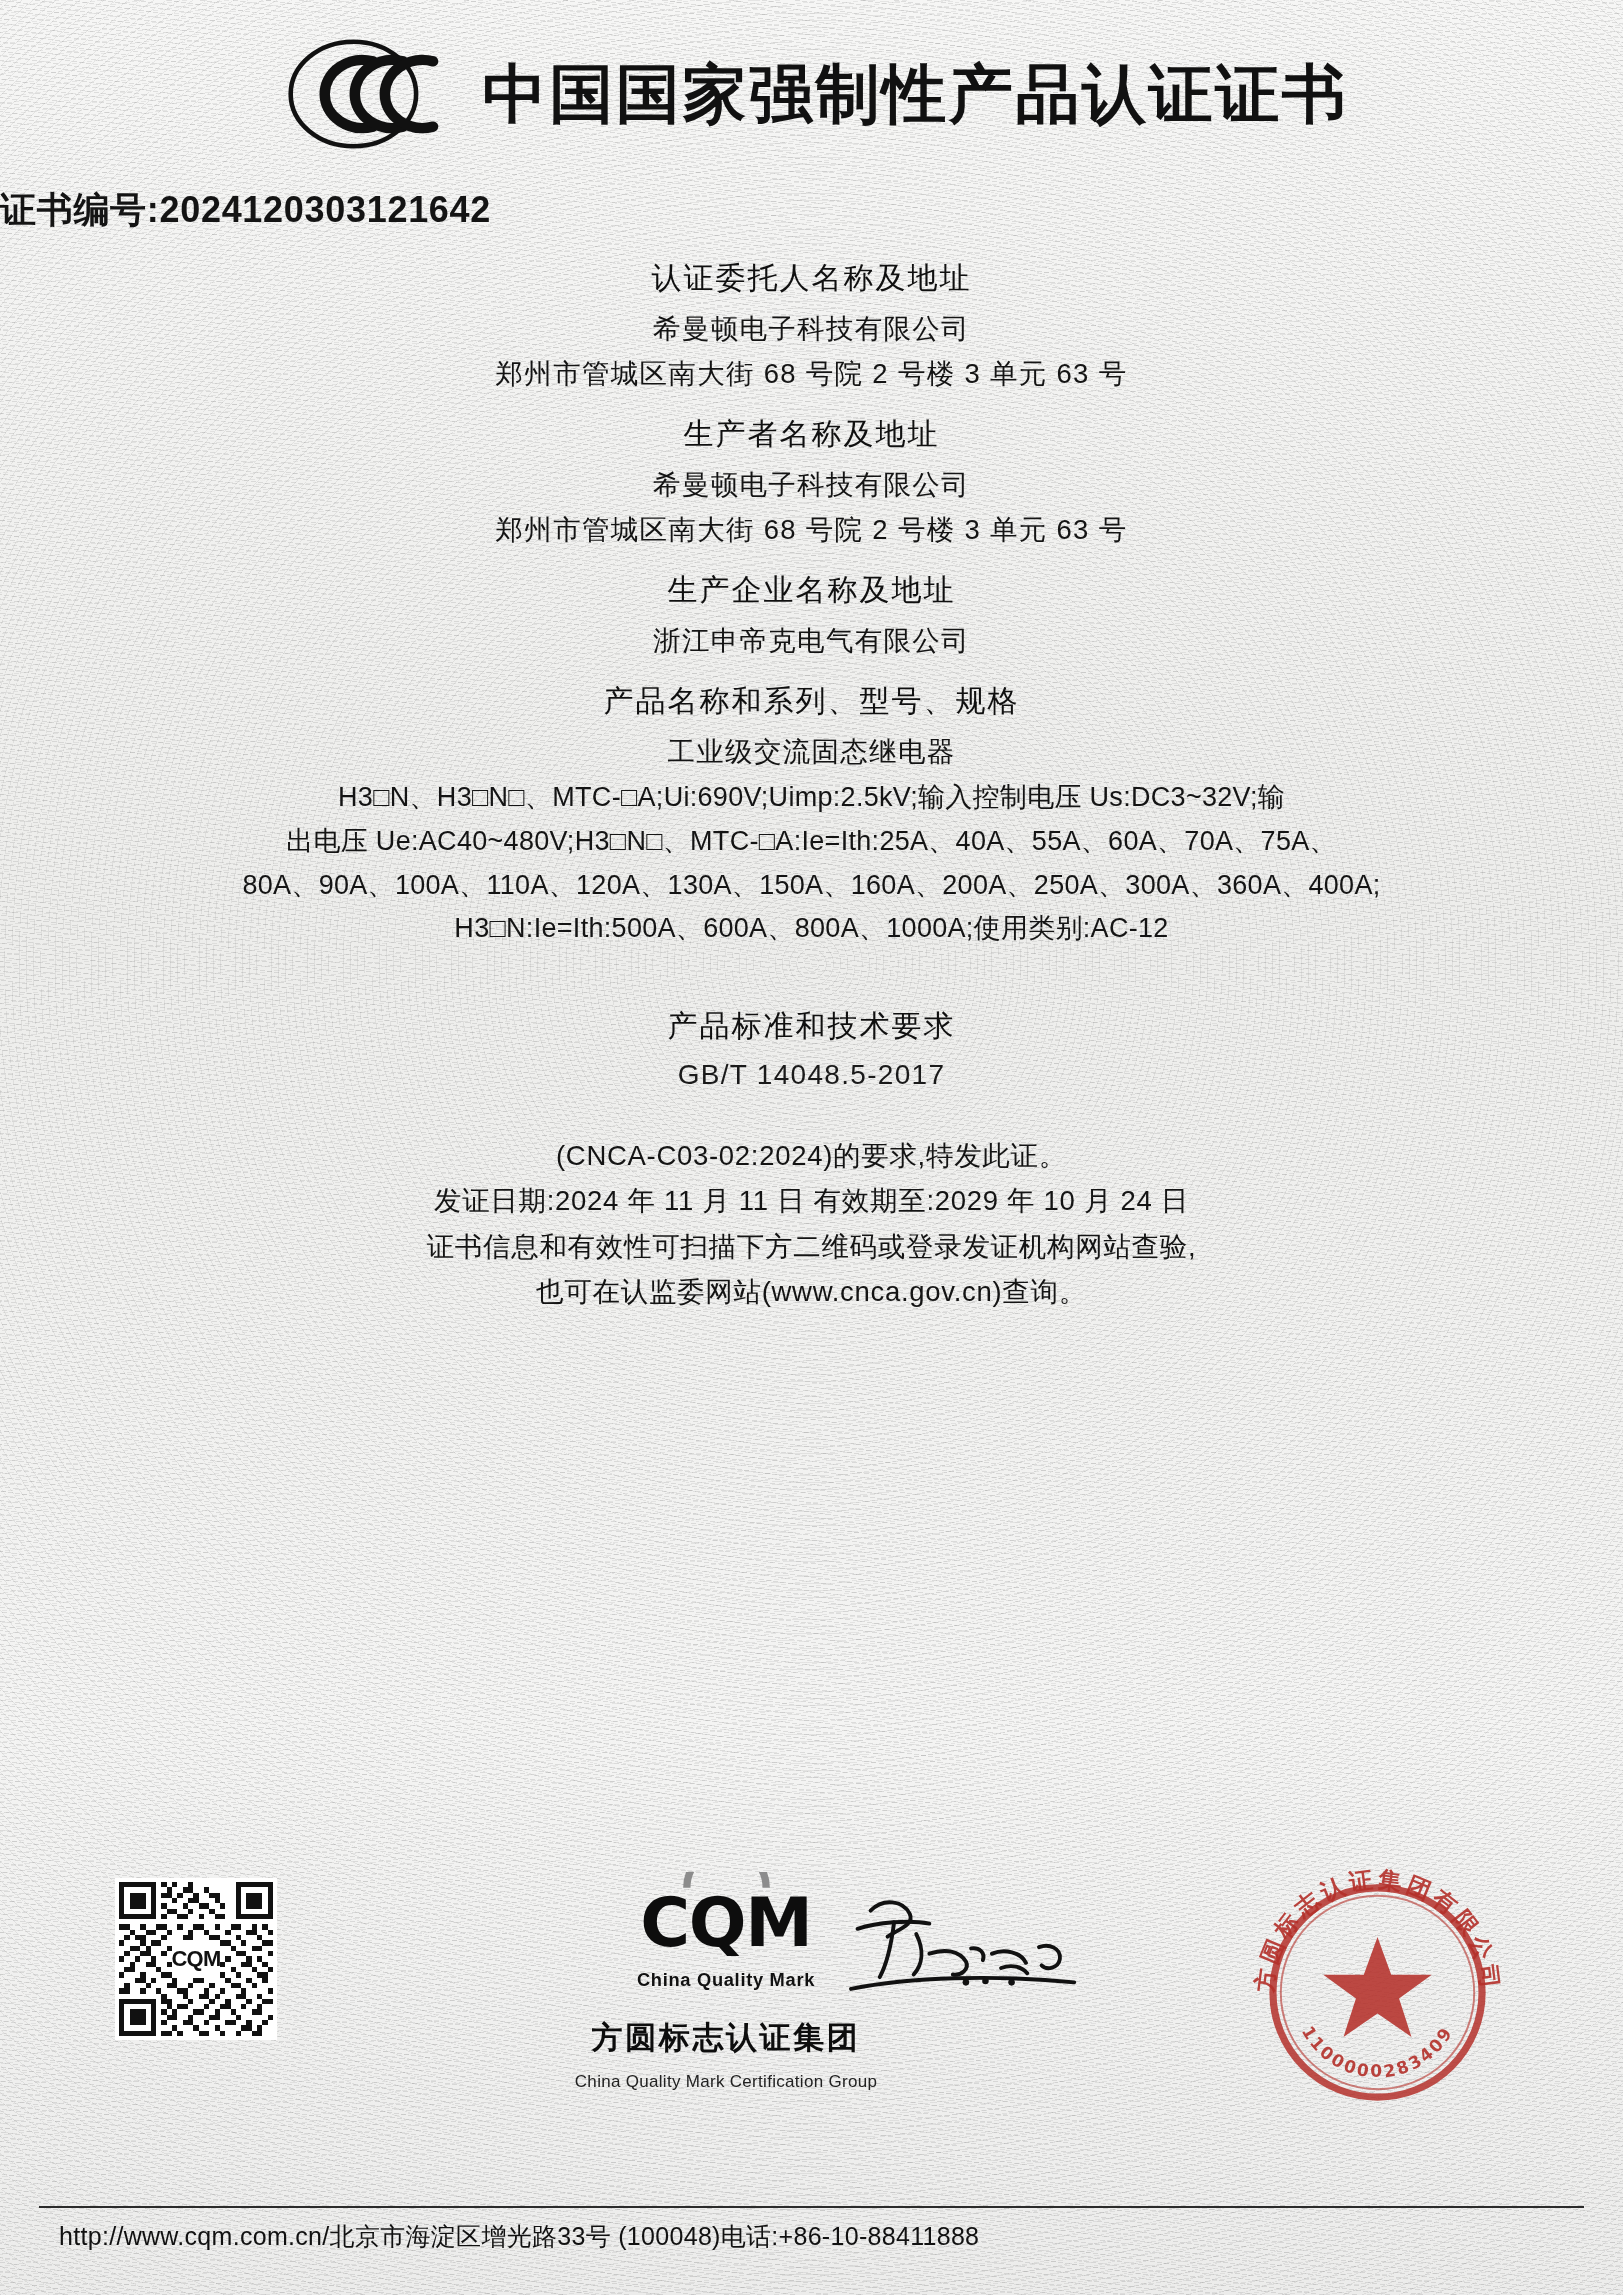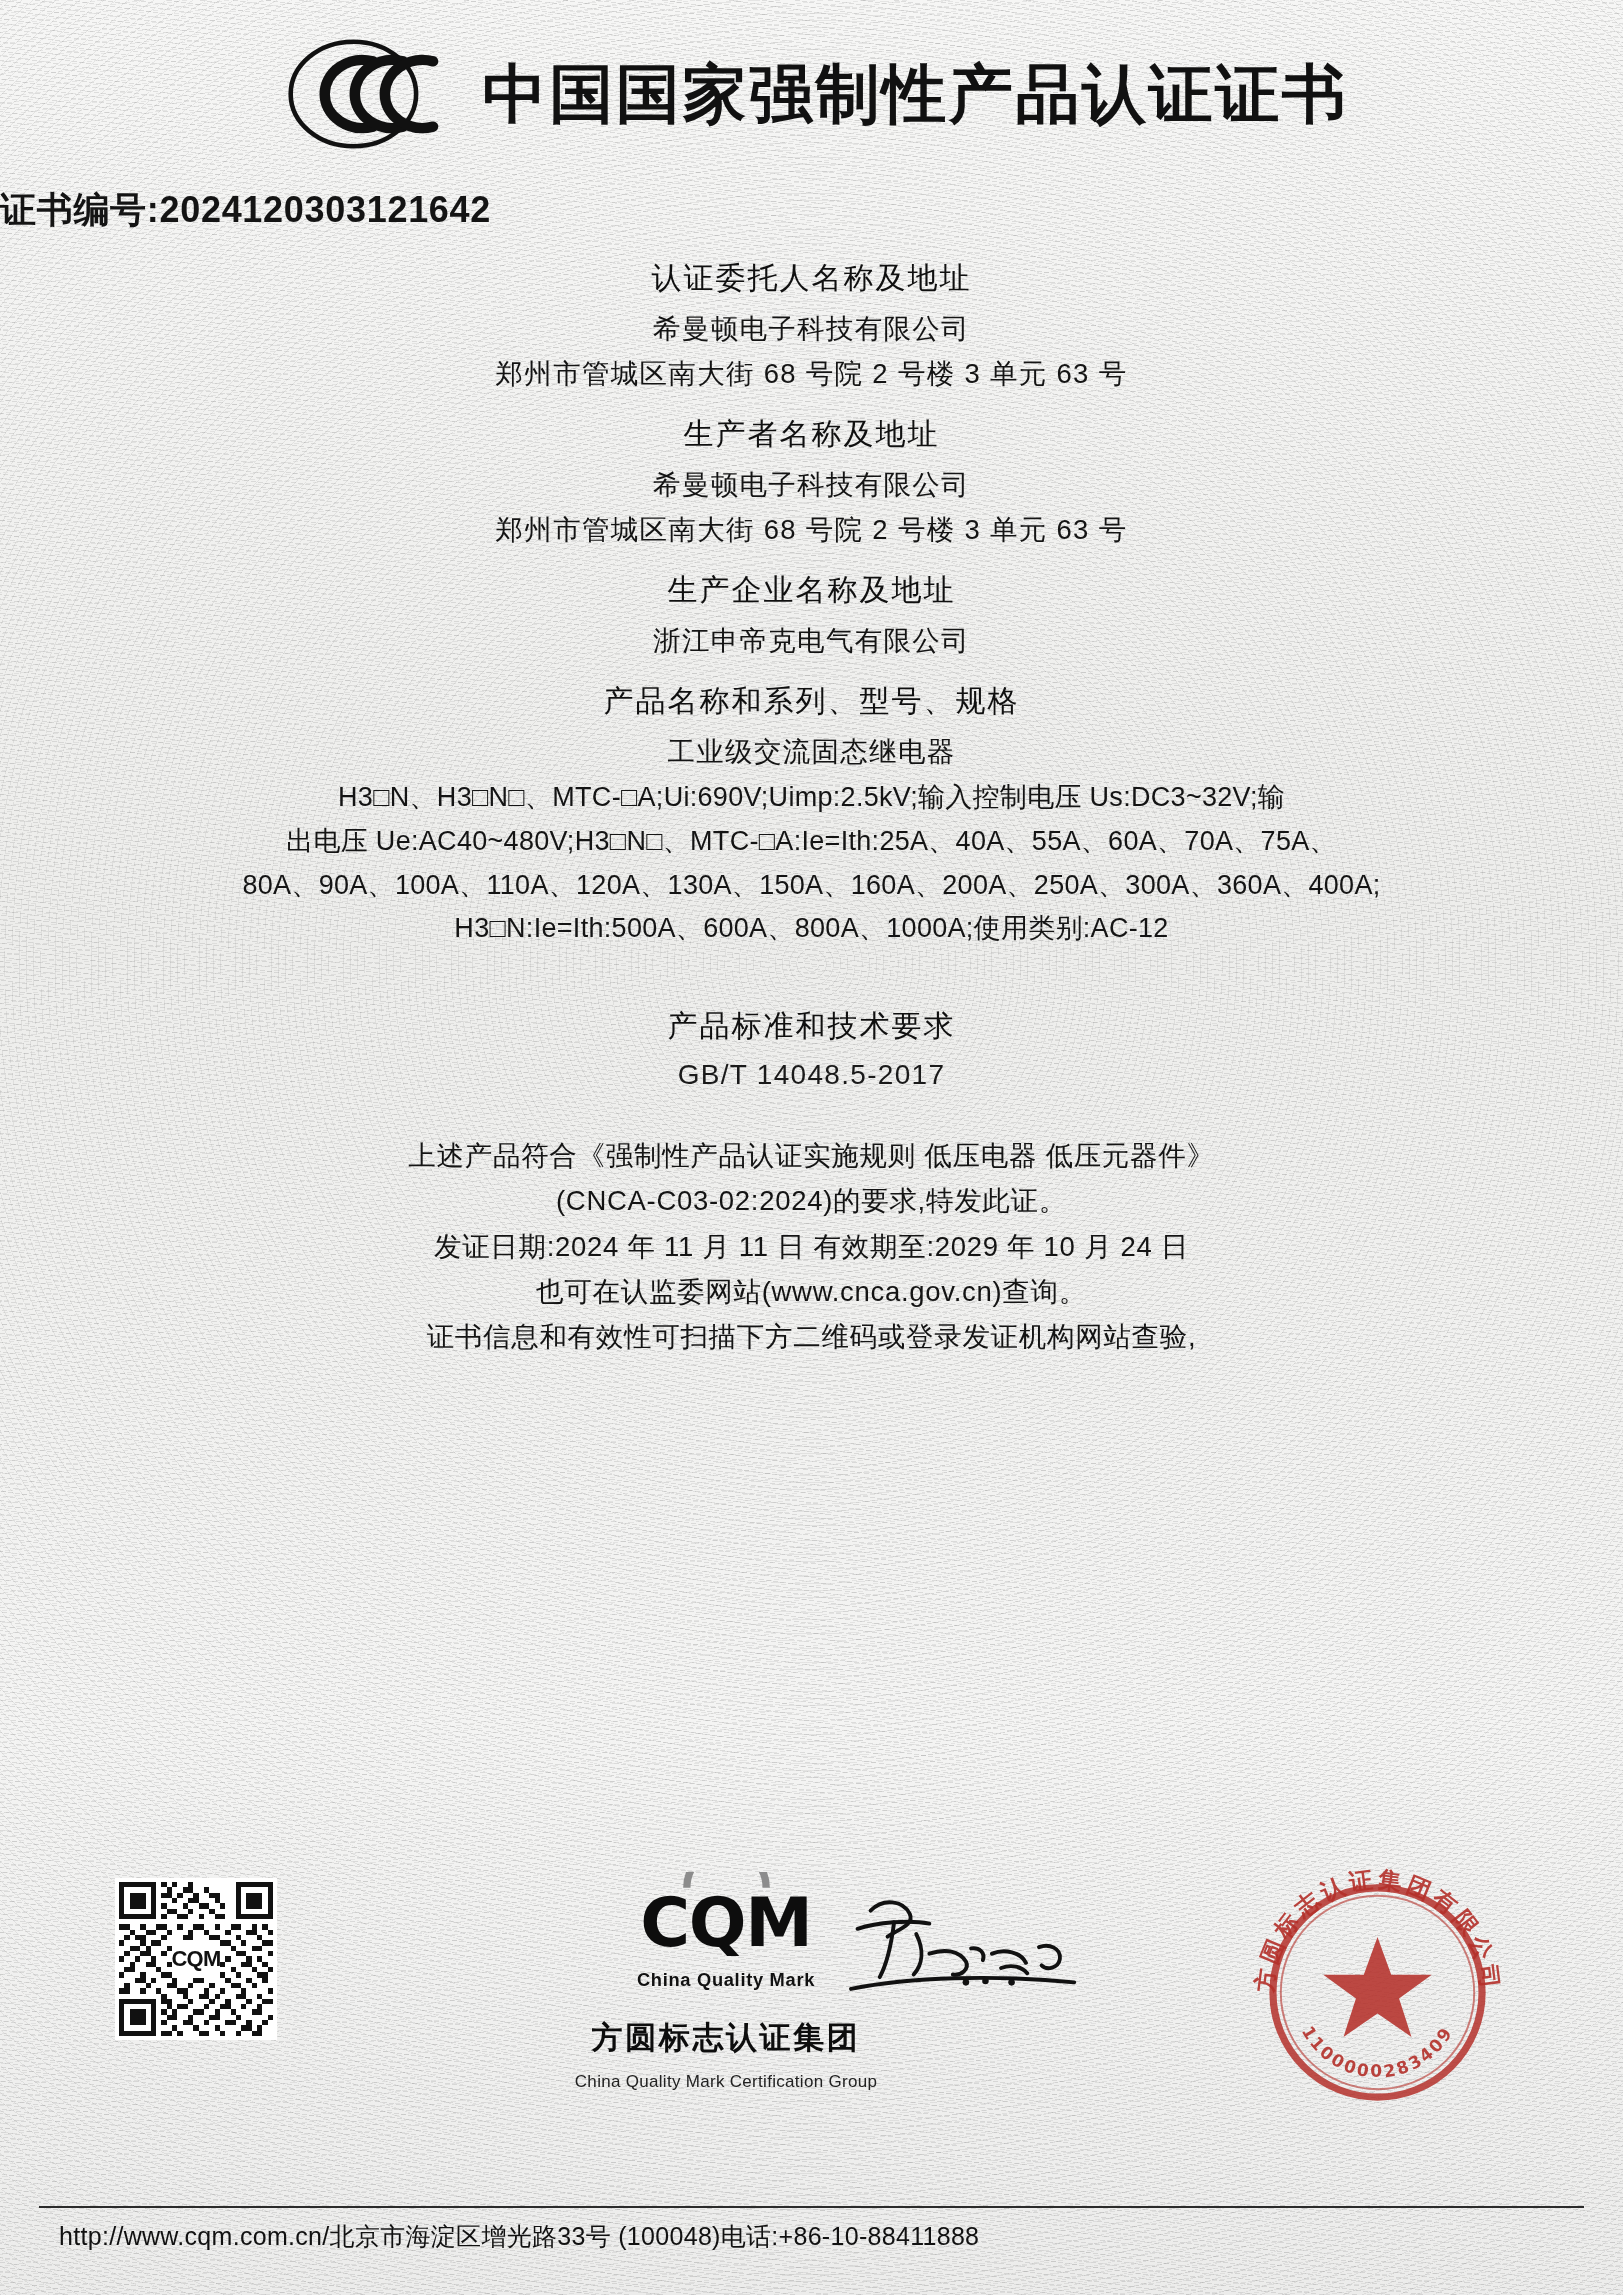--- a/index.html
+++ b/index.html
@@ -241,25 +241,24 @@
     <div class="spec-line">80A、90A、100A、110A、120A、130A、150A、160A、200A、250A、300A、360A、400A;</div>
     <div class="spec-line">H3□N:Ie=Ith:500A、600A、800A、1000A;使用类别:AC-12</div>
 
     <div class="gap-lg"></div>
 
     <div class="sec-title">产品标准和技术要求</div>
     <div class="standard">GB/T 14048.5-2017</div>
 
     <div class="gap-lg"></div>
 
-    <div class="para">上述产品符合《强制性产品认证实施规则 低压电器 低压元器件》</div>
     <div class="para">(CNCA-C03-02:2024)的要求,特发此证。</div>
     <div class="para">发证日期:2024 年 11 月 11 日 有效期至:2029 年 10 月 24 日</div>
+    <div class="para">证书信息和有效性可扫描下方二维码或登录发证机构网站查验,</div>
     <div class="para">也可在认监委网站(www.cnca.gov.cn)查询。</div>
-    <div class="para">证书信息和有效性可扫描下方二维码或登录发证机构网站查验,</div>
   </div>
 
   <div class="footer-zone">
 
     <div class="qr">
       <svg viewBox="0 0 29 29" width="154" height="154" shape-rendering="crispEdges" aria-hidden="true">
         <rect width="29" height="29" fill="#fff"></rect>
         <g fill="#111">
           <rect x="0" y="0" width="7" height="1"></rect>
             <rect x="0" y="6" width="7" height="1"></rect>

